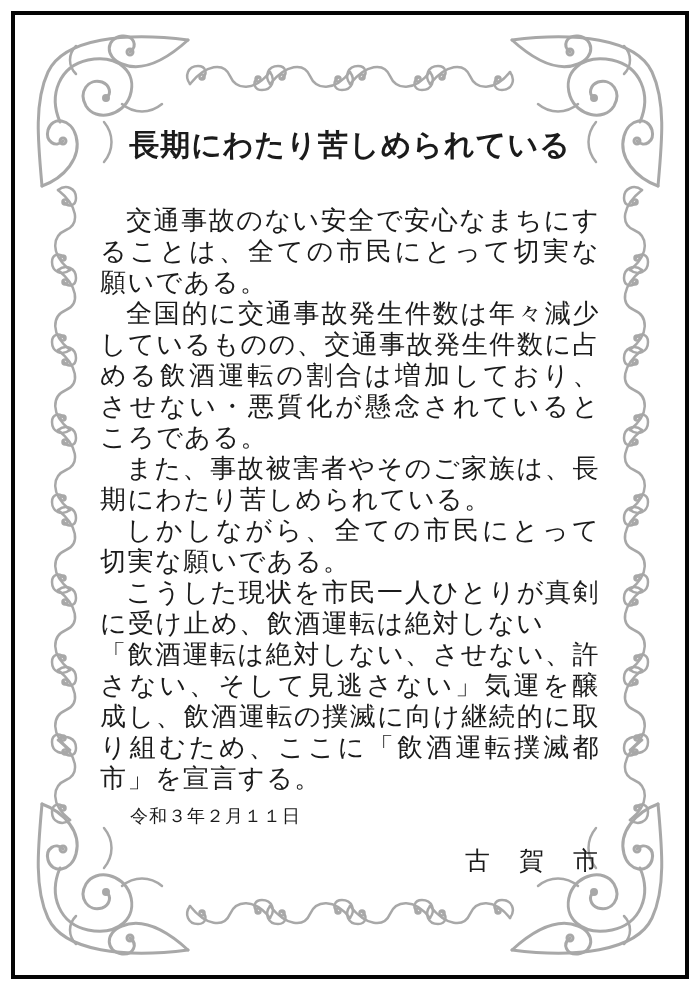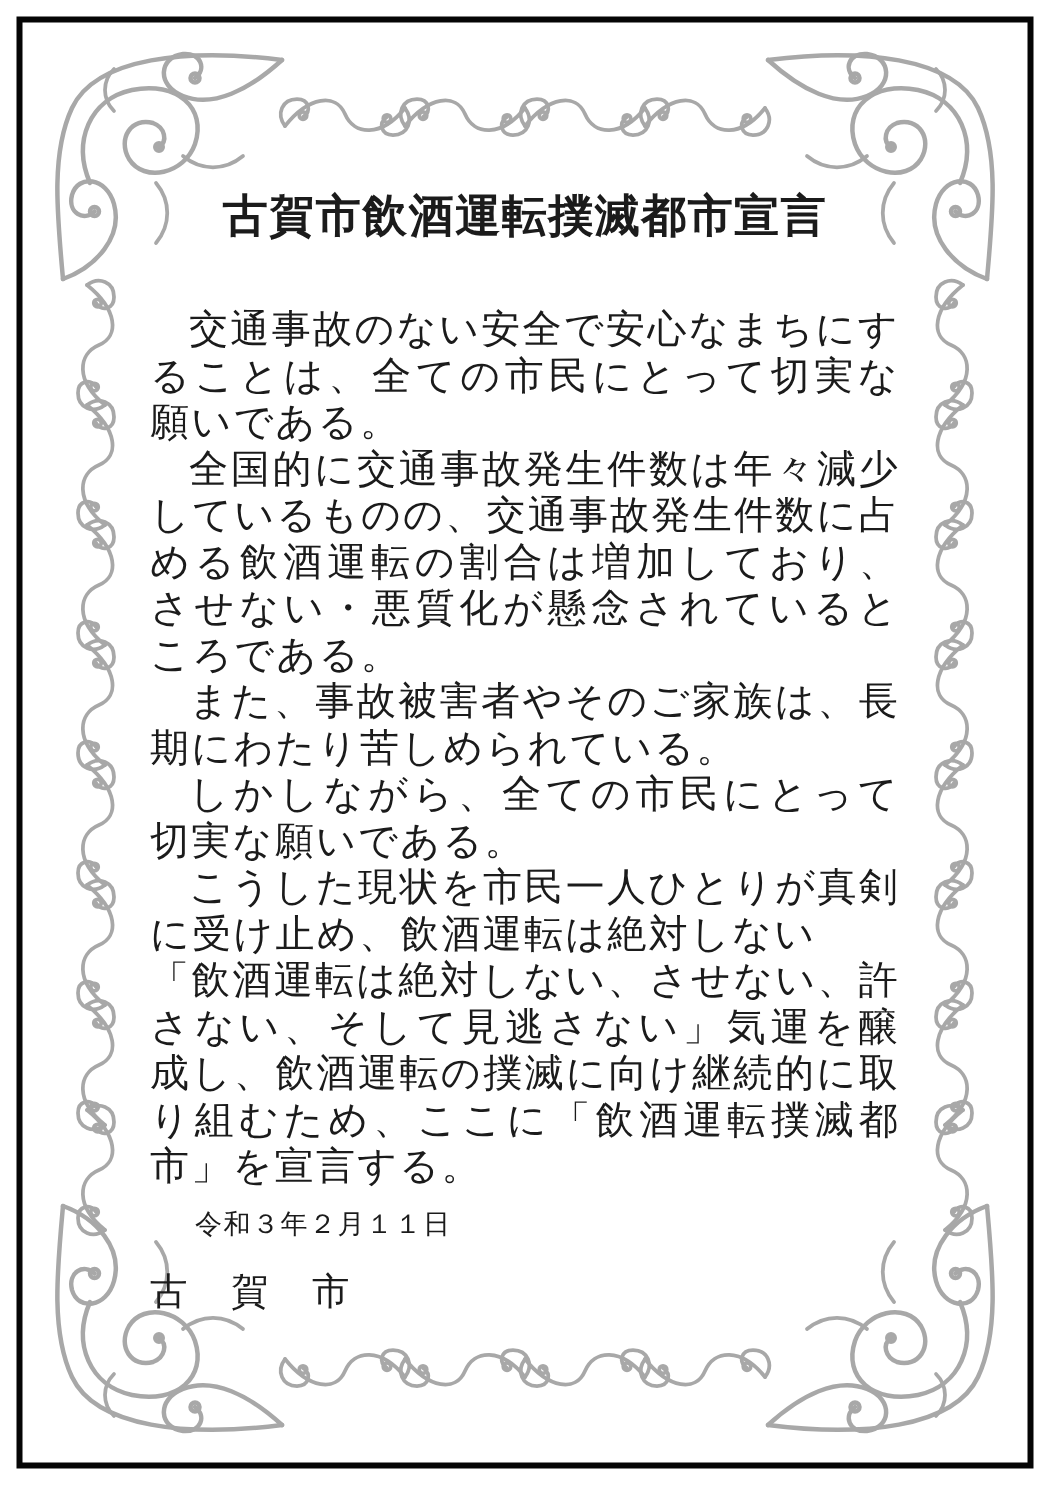--- a/index.html
+++ b/index.html
@@ -61,21 +61,21 @@
   }
   .doc-date {
     margin-top: 10px;
     padding-left: 30px;
     font-size: 18px;
     letter-spacing: 1px;
   }
   .doc-signature {
     margin-top: 16px;
     font-size: 25px;
-    text-align: left;
+    text-align: right;
     letter-spacing: 2px;
   }
 </style>
 </head>
 <body>
 
 <div class="page">
 
   <svg class="ornament-frame" viewBox="0 0 700 990" xmlns="http://www.w3.org/2000/svg" aria-hidden="true">
     <defs>
@@ -130,21 +130,21 @@
     <use href="#escroll" transform="translate(636,470) rotate(90) scale(1,-1)"></use>
     <use href="#escroll" transform="translate(636,550) rotate(90) scale(1,-1)"></use>
     <use href="#escroll" transform="translate(636,630) rotate(90) scale(1,-1)"></use>
     <use href="#escroll" transform="translate(636,710) rotate(90) scale(1,-1)"></use>
     <use href="#escroll" transform="translate(636,780) rotate(90) scale(1,-1)"></use>
   </svg>
 
   <div class="black-frame"></div>
 
   <div class="content">
-    <h1 class="doc-title">古賀市飲酒運転撲滅都市宣言</h1>
+    <h1 class="doc-title">長期にわたり苦しめられている</h1>
 
     <div class="doc-body">
       <p>交通事故のない安全で安心なまちにすることは、全ての市民にとって切実な願いである。</p>
       <p>全国的に交通事故発生件数は年々減少しているものの、交通事故発生件数に占める飲酒運転の割合は増加しており、させない・悪質化が懸念されているところである。</p>
       <p>また、事故被害者やそのご家族は、長期にわたり苦しめられている。</p>
       <p>しかしながら、全ての市民にとって切実な願いである。</p>
       <p>こうした現状を市民一人ひとりが真剣に受け止め、飲酒運転は絶対しない</p>
       <p class="no-indent">「飲酒運転は絶対しない、させない、許さない、そして見逃さない」気運を醸成し、飲酒運転の撲滅に向け継続的に取り組むため、ここに「飲酒運転撲滅都市」を宣言する。</p>
     </div>
 

